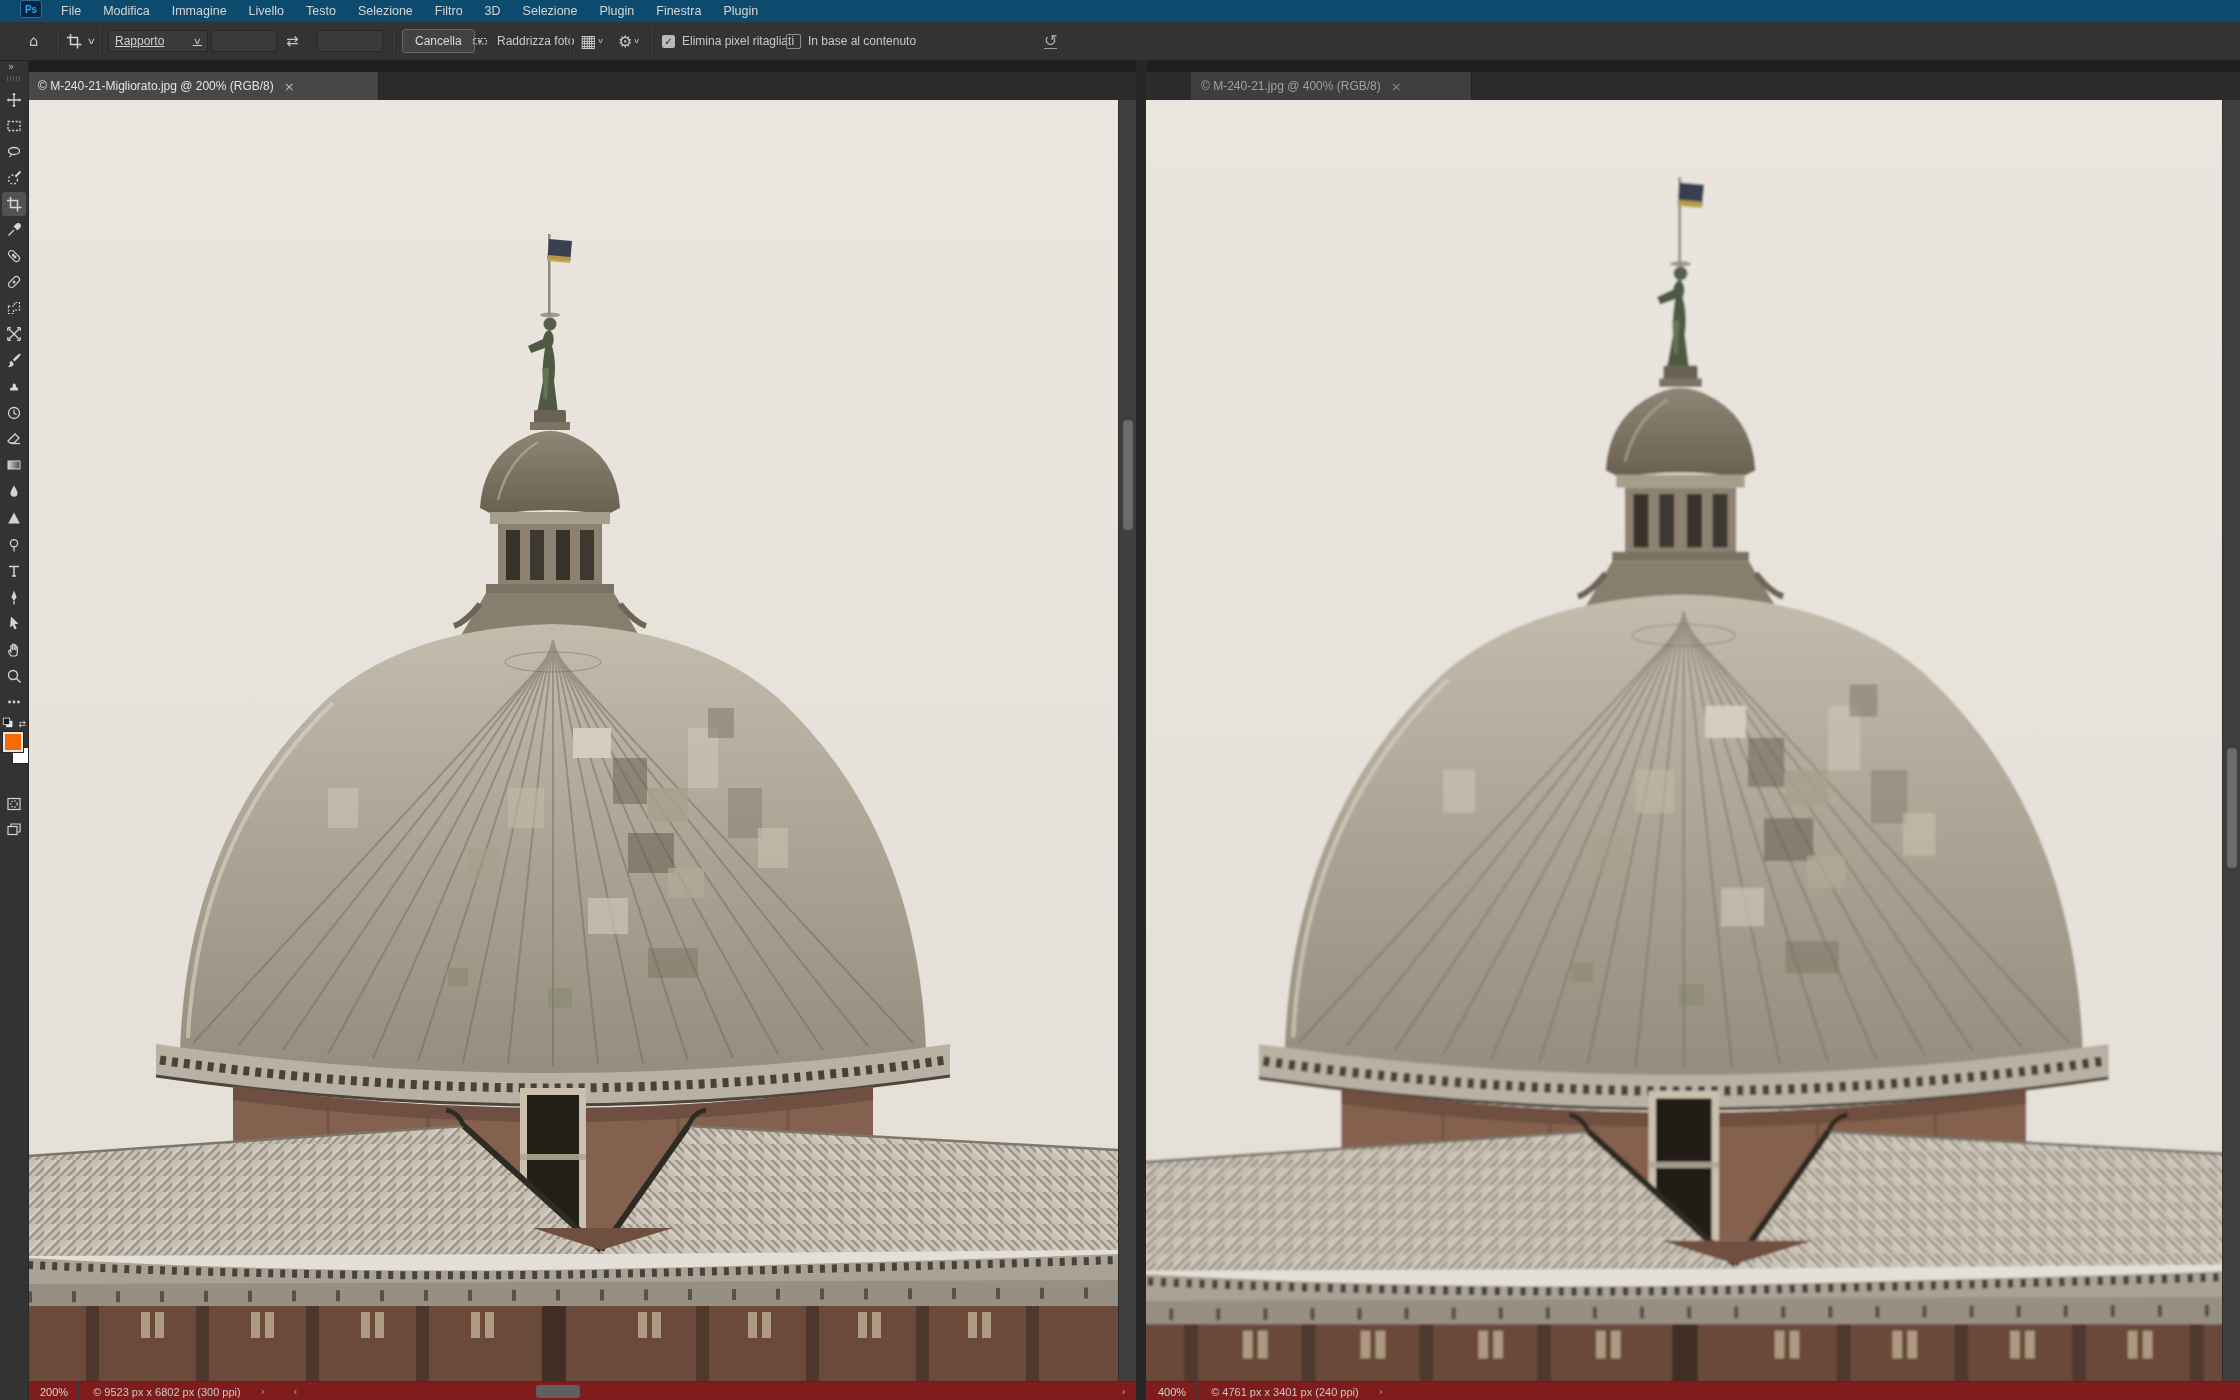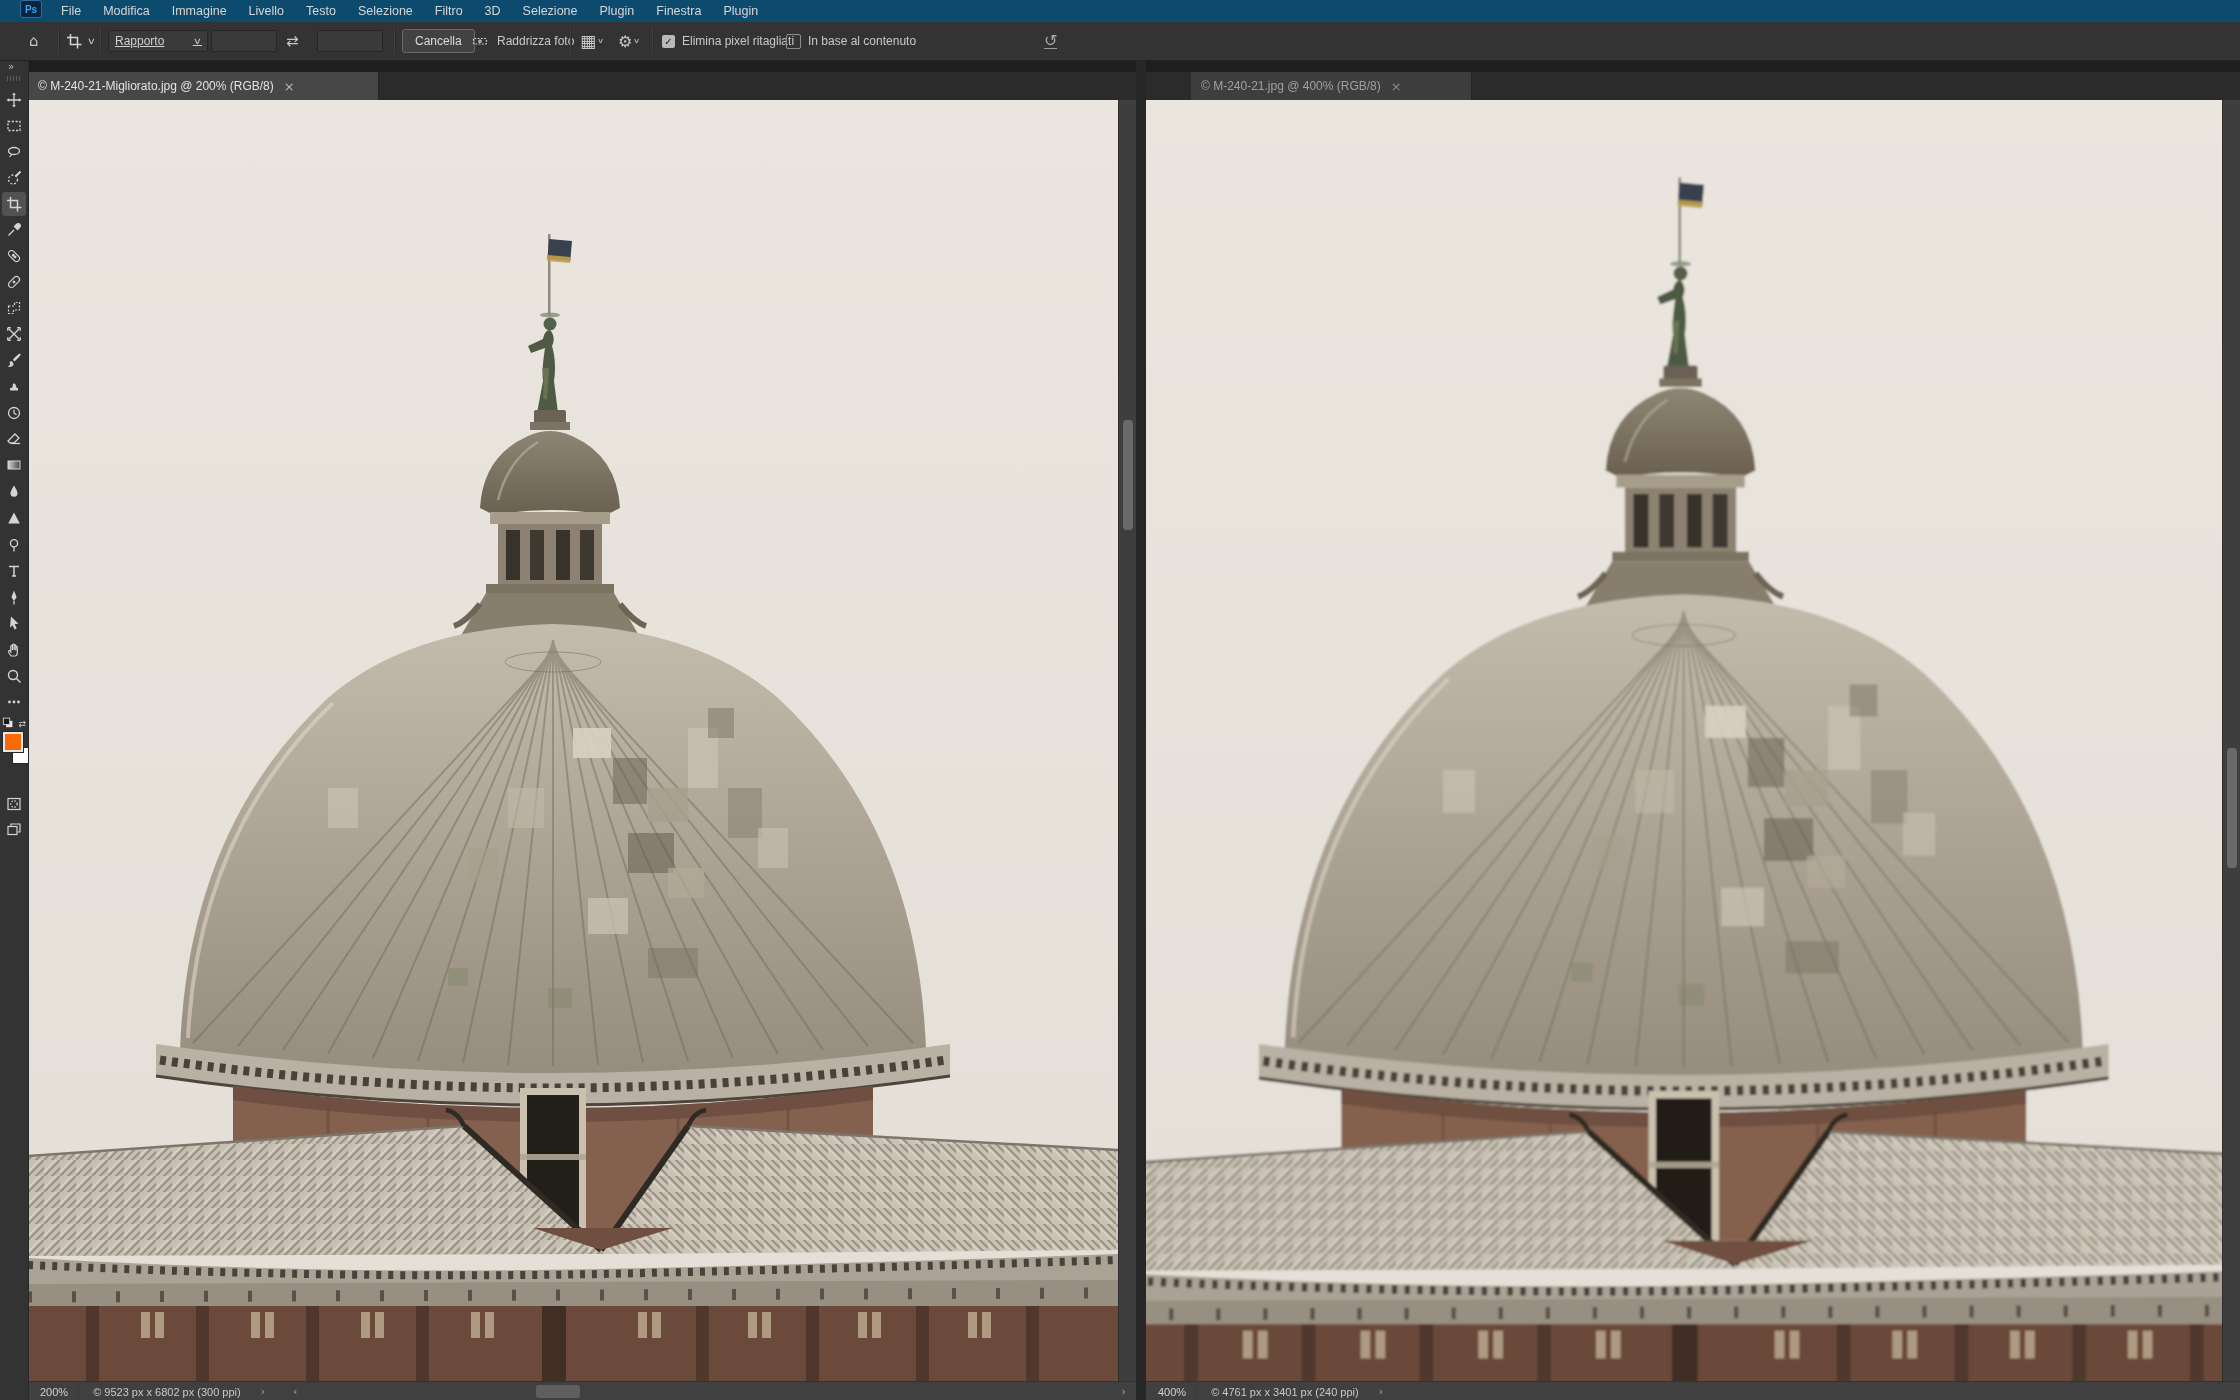--- a/index.html
+++ b/index.html
@@ -37,21 +37,21 @@
   .tab{height:28px;display:flex;align-items:center;padding:0 10px;font-size:12px;border-right:1px solid #242424;}
   .tab .close{margin-left:10px;font-size:13px;}
   .tab.active{background:#474747;color:#e3e3e3;}
   .tab.active .close{color:#bbbbbb;}
   .tab.dim{background:#3e3e3e;color:#a0a0a0;}
   .tab.dim .close{color:#8b8b8b;}
   .canvas{top:88px;height:1293px;overflow:hidden;background:#e8e4dd;z-index:10;}
   .vscroll{top:88px;width:18px;height:1293px;background:#3e3e3e;border-left:1px solid #2e2e2e;z-index:15;}
   .vthumb{position:absolute;left:4px;width:10px;border-radius:4px;background:#6a6a6a;}
   .varrow{position:absolute;left:0;top:2px;width:18px;text-align:center;color:#8f8f8f;font-size:9px;}
-  .statusbar{top:1381px;height:19px;background:#404040;border-top:1px solid #323232;display:flex;align-items:center;
+  .statusbar{top:1381px;height:19px;background:#7f1d1d;border-top:1px solid #323232;display:flex;align-items:center;
     color:#c9c9c9;font-size:11px;z-index:20;}
   .zoomcell{padding:0 10px 0 12px;border-right:1px solid #3a3a3a;height:19px;display:flex;align-items:center;color:#d2d2d2;}
   .doccell{padding:0 10px 0 14px;}
   .sb-ch{color:#a8a8a8;padding:0 10px;font-size:11px;}
   .hthumb{position:absolute;top:3px;height:13px;border-radius:3px;background:#5f5f5f;}
   .divider{top:60px;width:10px;height:1340px;background:#272727;z-index:22;}
 </style>
 </head>
 <body>
 

